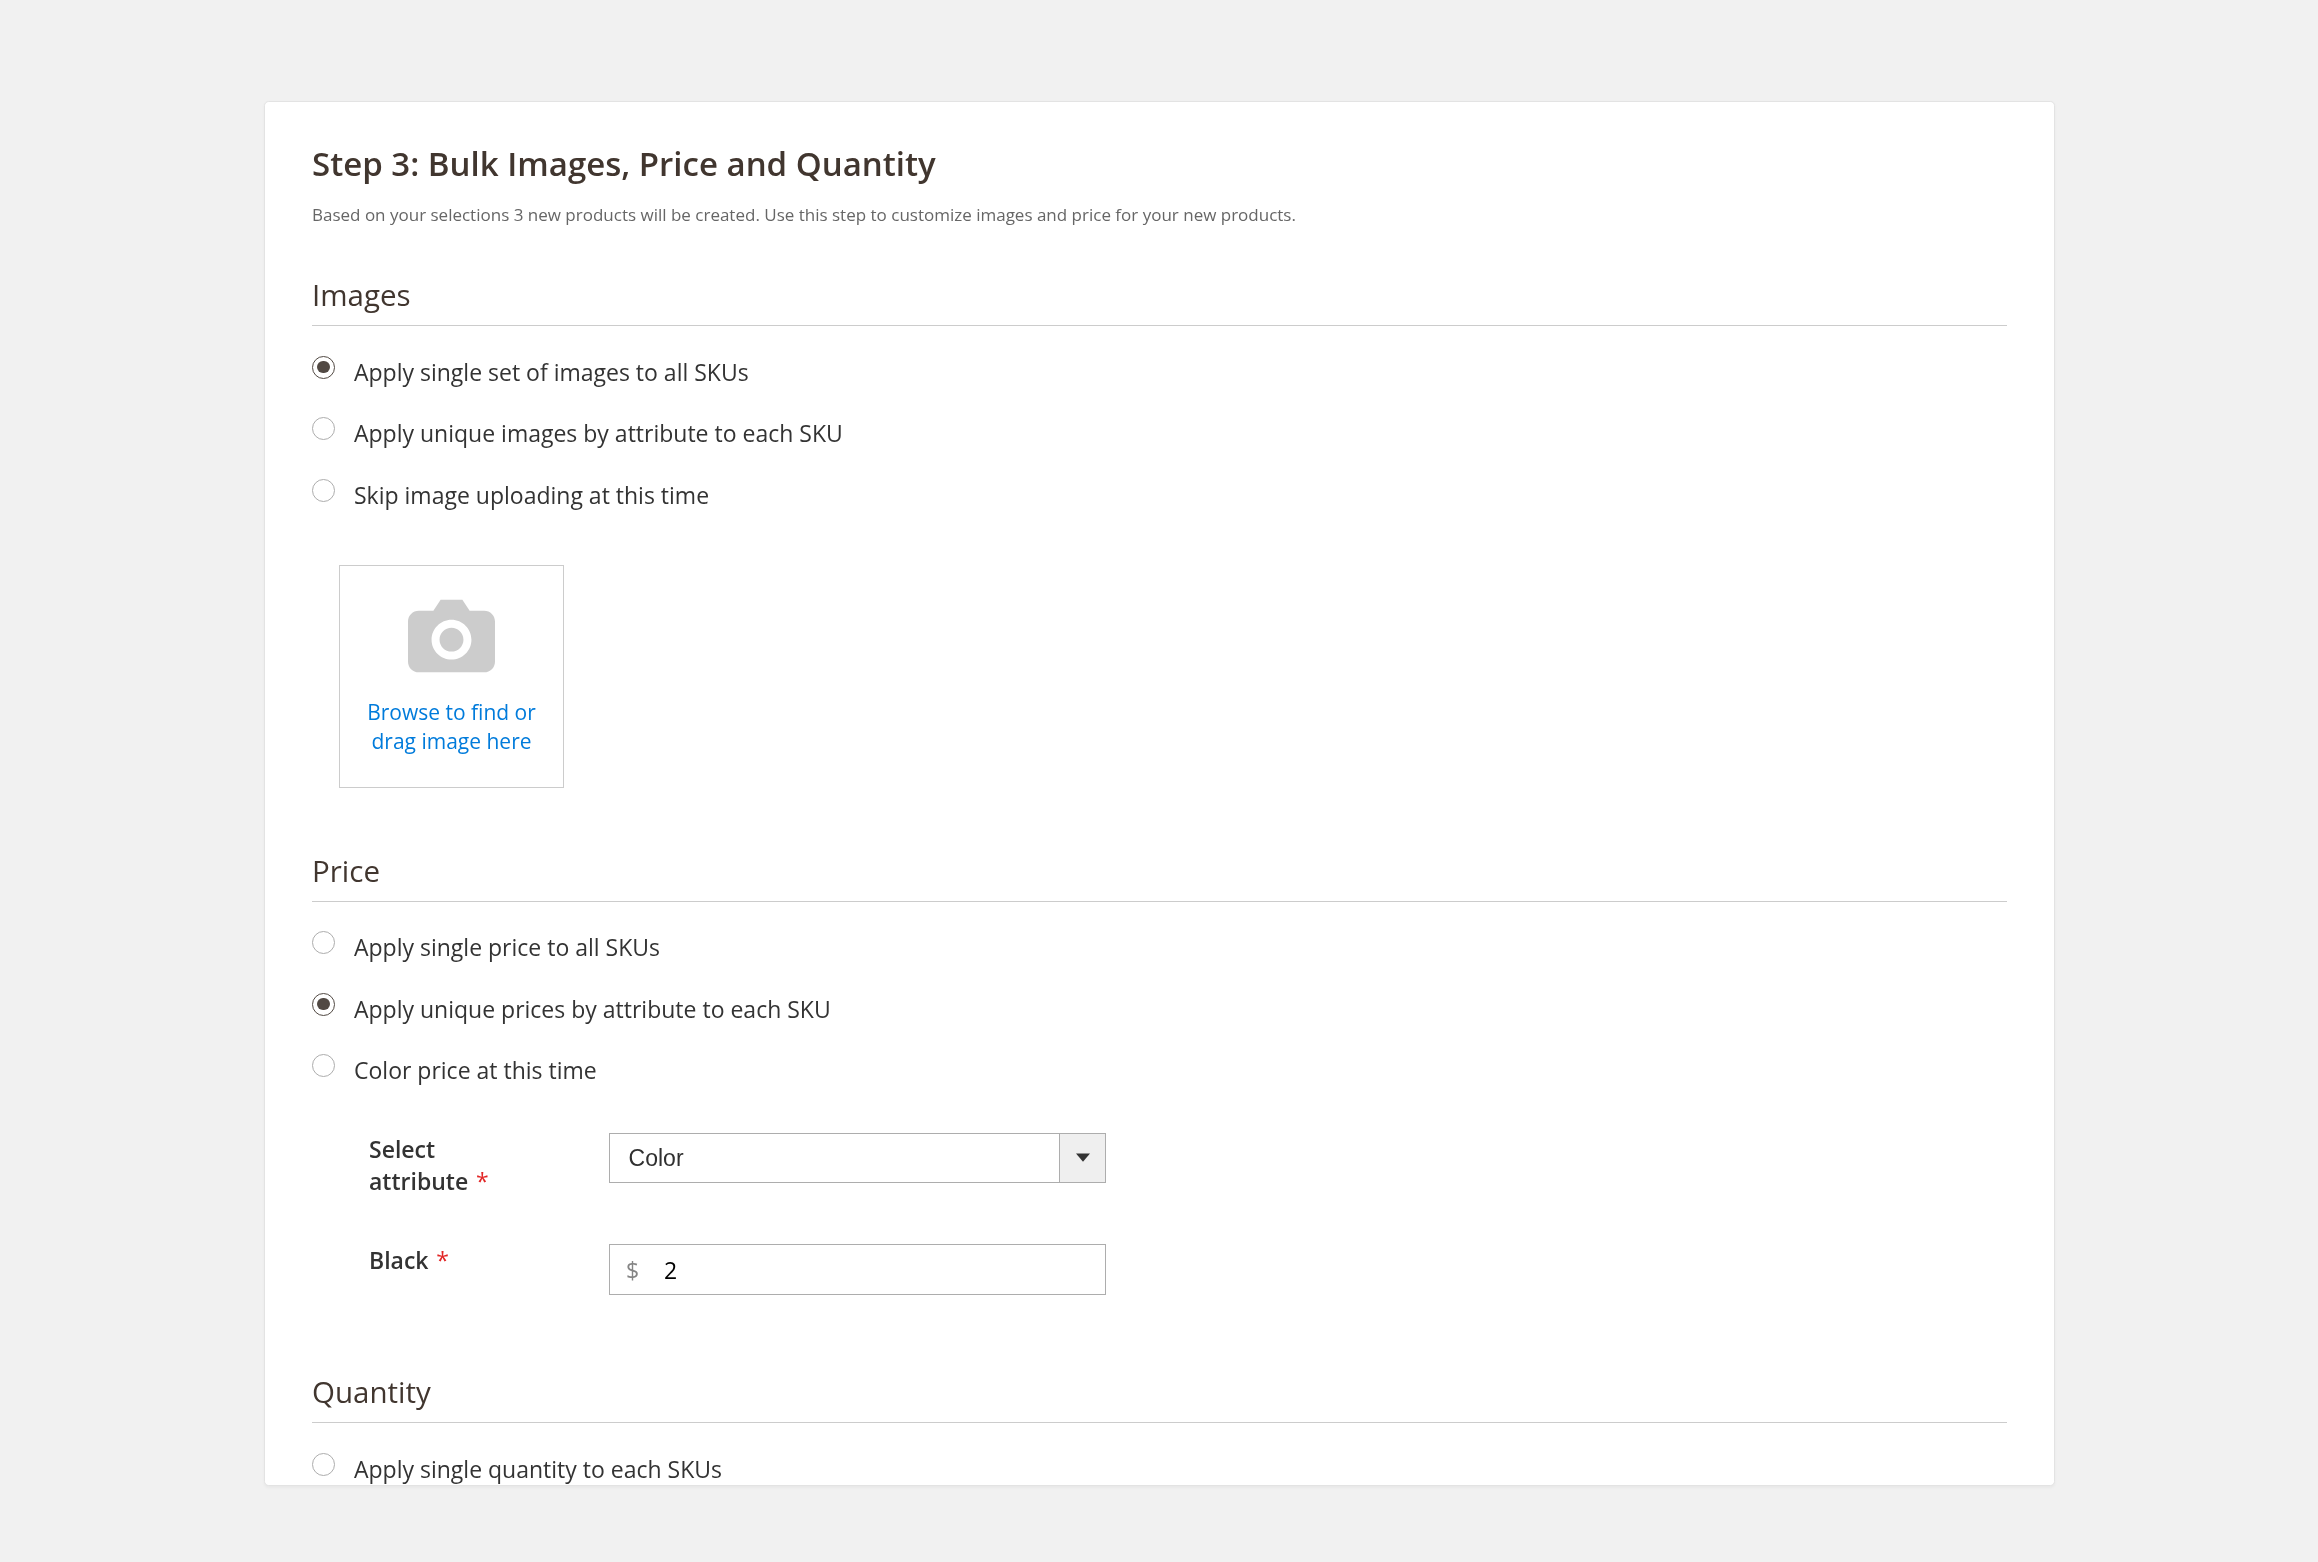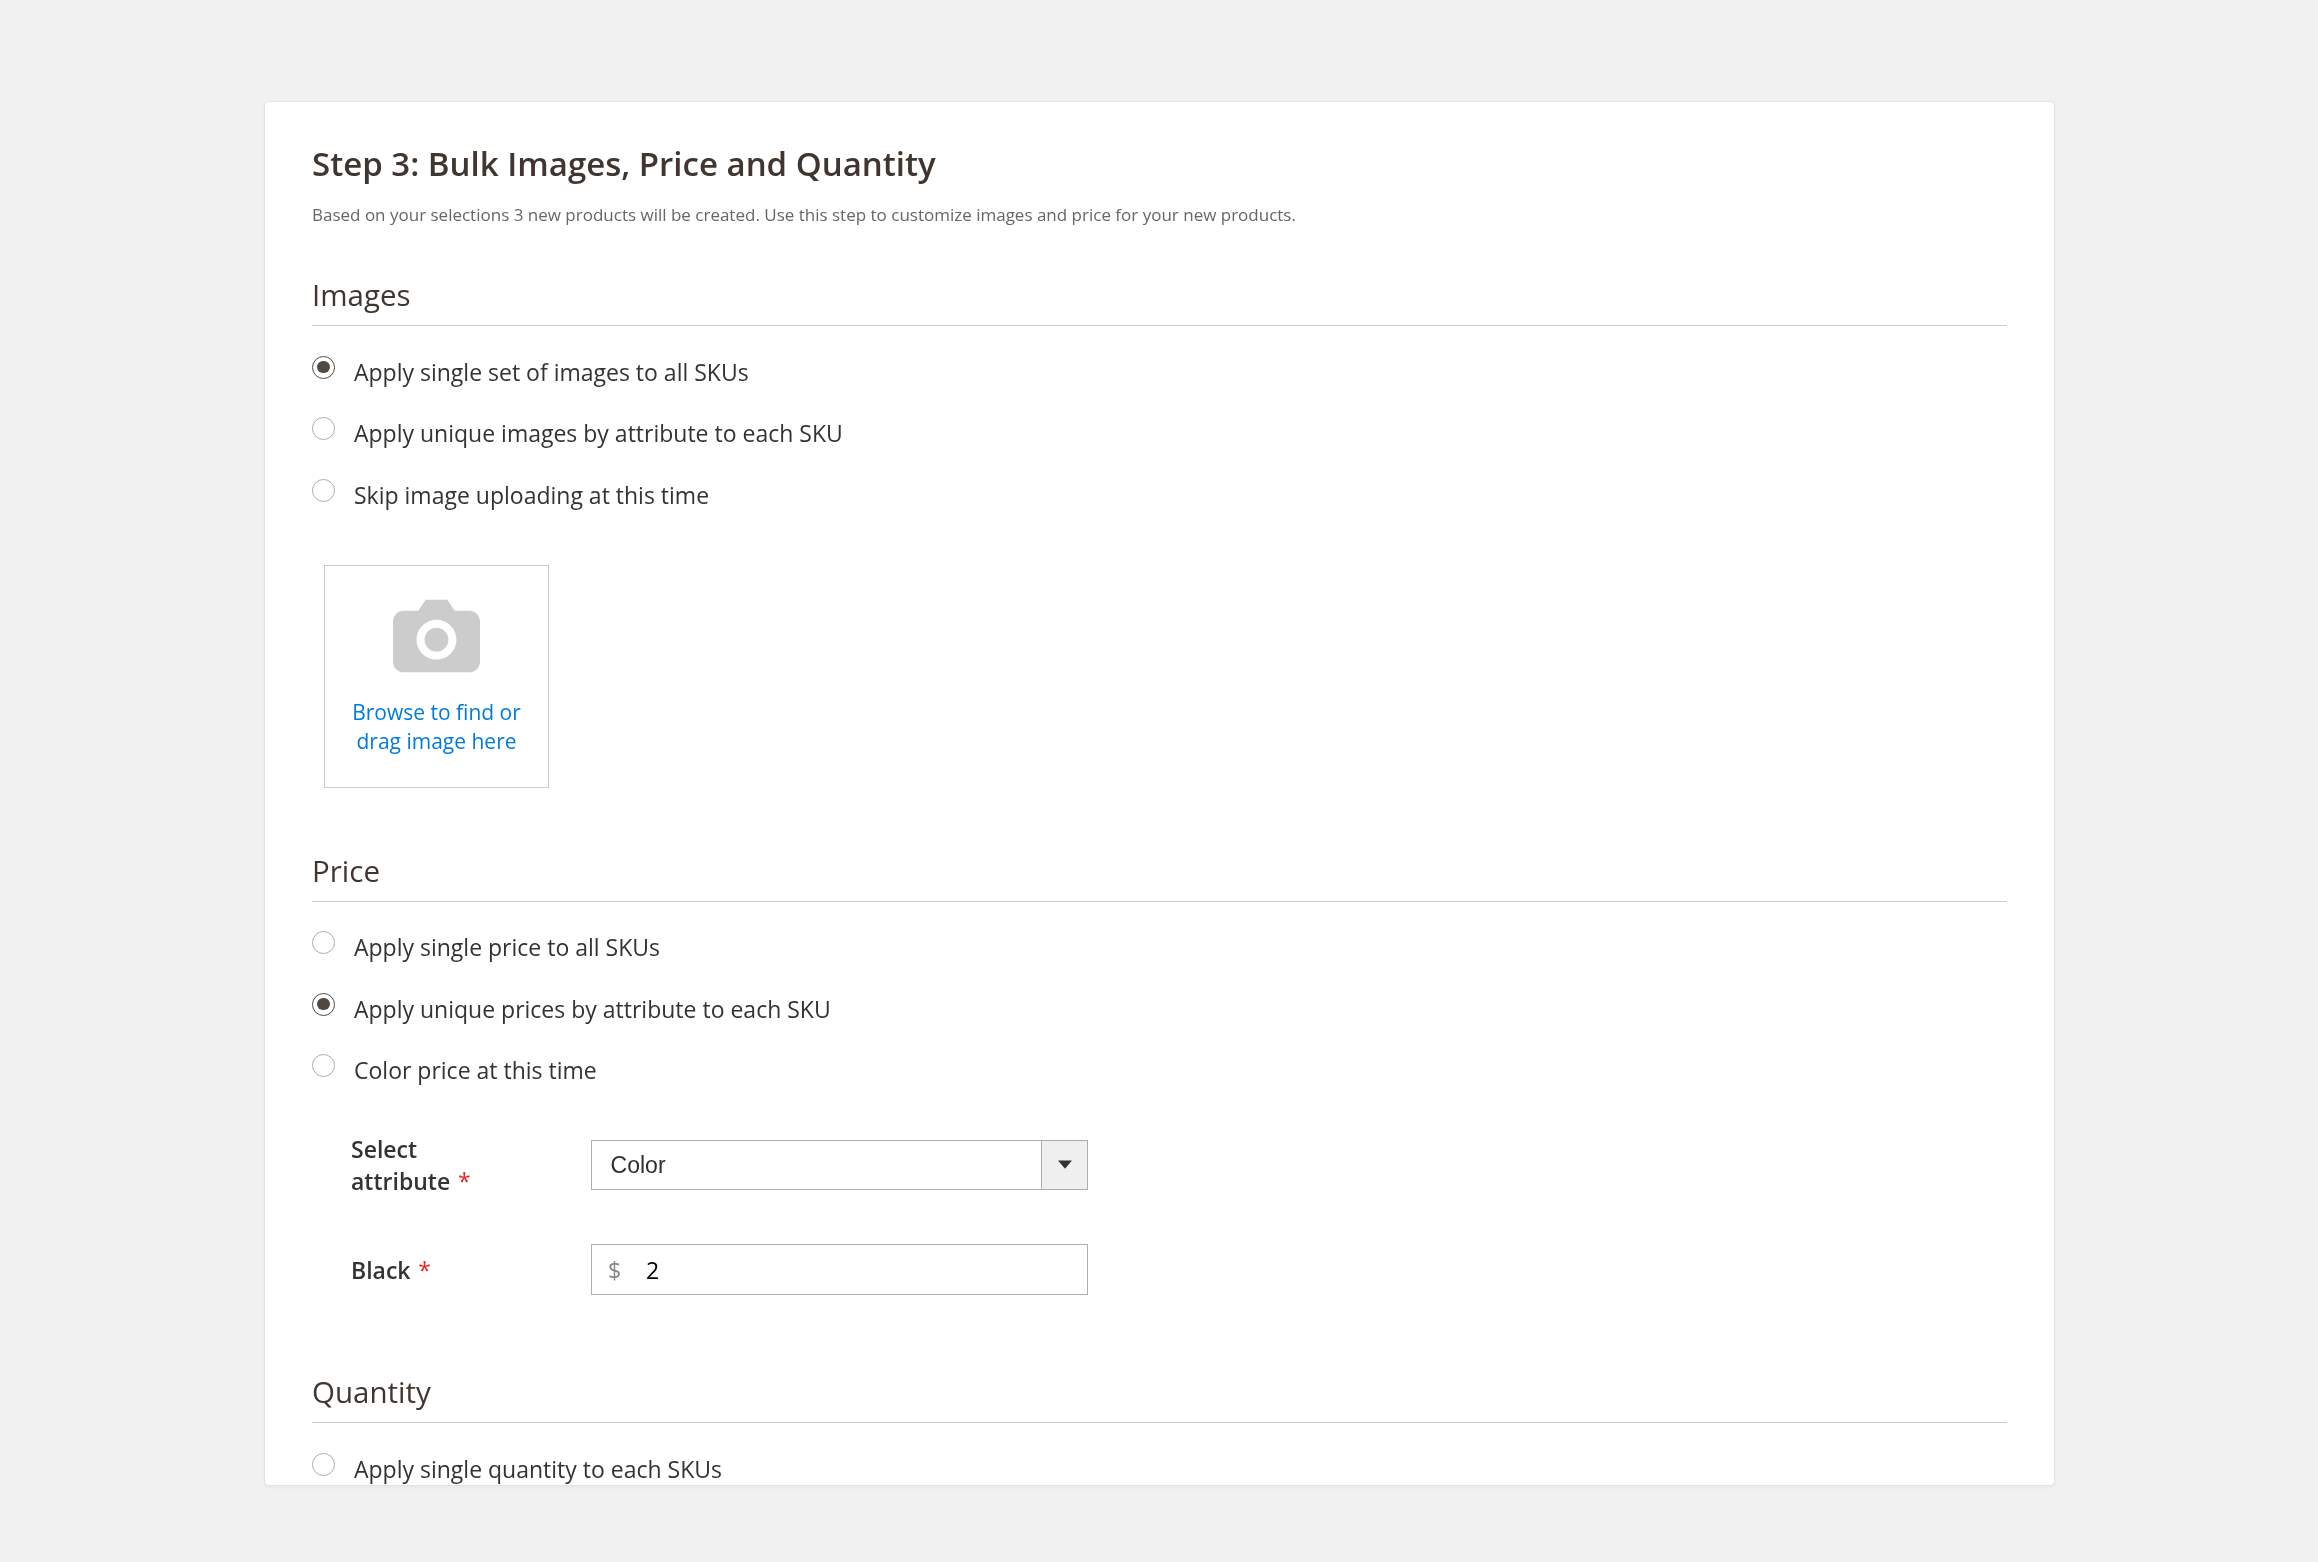--- a/index.html
+++ b/index.html
@@ -67,44 +67,43 @@
     display: none;
   }
   .radio-row.selected .radio-inner { display: block; }
   .radio-row.selected .radio-outer { border-color: #514943; }
   .radio-label {
     color: #333;
     font-size: 23px;
   }
   .upload-box {
     margin-top: 54px;
-    margin-left: 12px;
+    margin-left: 27px;
     width: 225px;
     height: 223px;
     border: 1.6px solid #ccc;
     display: flex;
     flex-direction: column;
     align-items: center;
     justify-content: center;
     gap: 23px;
     cursor: pointer;
     margin-bottom: 62px;
   }
   .upload-text {
     text-align: center;
     color: #007bdb;
     font-size: 21px;
     line-height: 1.35;
   }
   .camera-svg { width: 87px; height: 78px; fill: #ccc; }
   .form-row {
     display: flex;
-    align-items: center;
     margin-top: 47px;
-    margin-left: 39px;
+    margin-left: 57px;
     gap: 62px;
   }
   .form-label {
     font-weight: 600;
     font-size: 23px;
     color: #333;
     width: 178px;
     text-align: left;
   }
   .req { color: #e22626; margin-left: 7.8px; font-weight: 400;}

